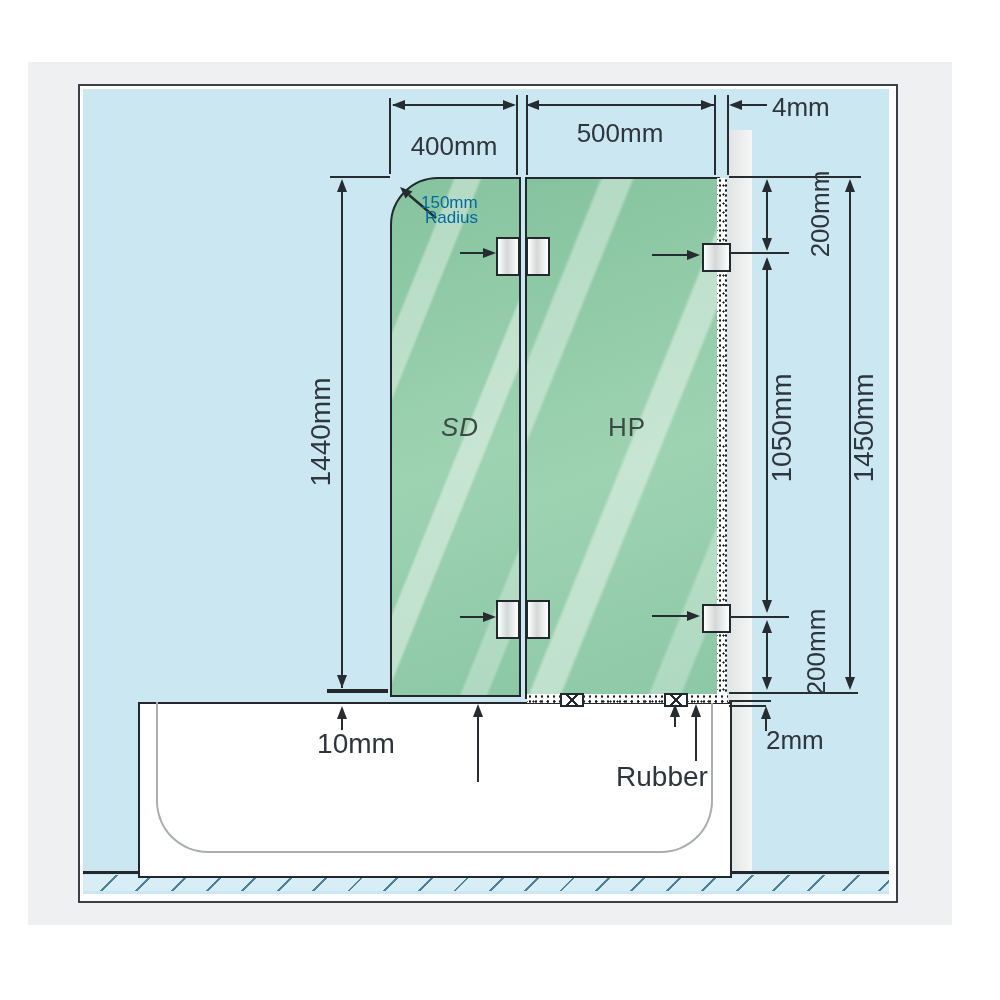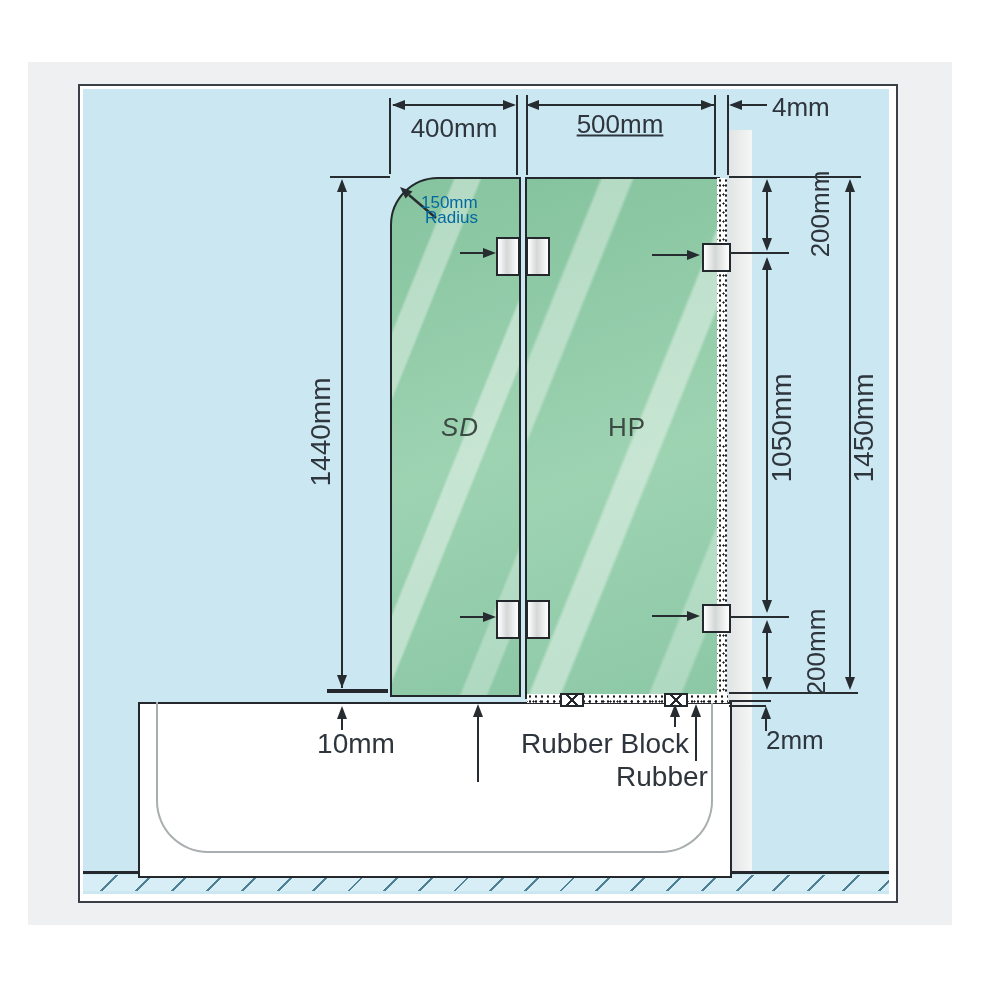--- a/index.html
+++ b/index.html
@@ -91,26 +91,26 @@
 
   <div class="vl" style="left:389px;top:98px;height:76px;"></div>
   <div class="vl" style="left:515.5px;top:95px;height:80px;"></div>
   <div class="vl" style="left:525.5px;top:95px;height:80px;"></div>
   <div class="vl" style="left:714.3px;top:95px;height:80px;"></div>
   <div class="vl" style="left:726.8px;top:95px;height:80px;"></div>
 
   <div class="hl" style="left:393px;top:104px;width:121px;"></div>
   <div class="ah ah-left" style="left:391.5px;top:100px;"></div>
   <div class="ah ah-right" style="left:502.5px;top:100px;"></div>
-  <div class="dt ctr" style="left:454px;top:128px;">400mm</div>
+  <div class="dt ctr" style="left:454px;top:146px;">400mm</div>
 
   <div class="hl" style="left:528px;top:104px;width:186px;"></div>
   <div class="ah ah-left" style="left:526px;top:100px;"></div>
   <div class="ah ah-right" style="left:701px;top:100px;"></div>
-  <div class="dt ctr" style="left:620px;top:124px;text-decoration:underline;">500mm</div>
+  <div class="dt ctr" style="left:620px;top:133px;">500mm</div>
 
   <div class="ah ah-left" style="left:728.8px;top:100px;"></div>
   <div class="hl" style="left:731px;top:104px;width:36px;"></div>
   <div class="dt" style="left:772px;top:92px;">4mm</div>
 
   <div class="hl" style="left:330px;top:176px;width:60px;"></div>
   <div class="hl" style="left:327px;top:689px;width:61px;height:4px;background:#24282c;"></div>
   <div class="vl" style="left:340.5px;top:181px;height:507px;"></div>
   <div class="ah ah-up" style="left:336.5px;top:179px;"></div>
   <div class="ah ah-down" style="left:336.5px;top:675px;"></div>
@@ -161,19 +161,18 @@
 
   <div class="vl" style="left:340.5px;top:712px;height:18px;"></div>
   <div class="ah ah-up" style="left:336.5px;top:706px;"></div>
   <div class="dt ctr big" style="left:356px;top:744px;">10mm</div>
 
   <div class="vl" style="left:476.5px;top:712px;height:70px;"></div>
   <div class="ah ah-up" style="left:472.5px;top:704px;"></div>
 
   <div class="vl" style="left:673.5px;top:711px;height:16px;"></div>
   <div class="ah ah-up" style="left:669.5px;top:704px;"></div>
-  <div class="dt ctr big" style="left:605px;top:744px;">Rubber Block</div>
 
   <div class="vl" style="left:694.5px;top:711px;height:50px;"></div>
   <div class="ah ah-up" style="left:690.5px;top:704px;"></div>
   <div class="dt ctr big" style="left:662px;top:777px;">Rubber</div>
 
 </div>
 
 </body></html>

